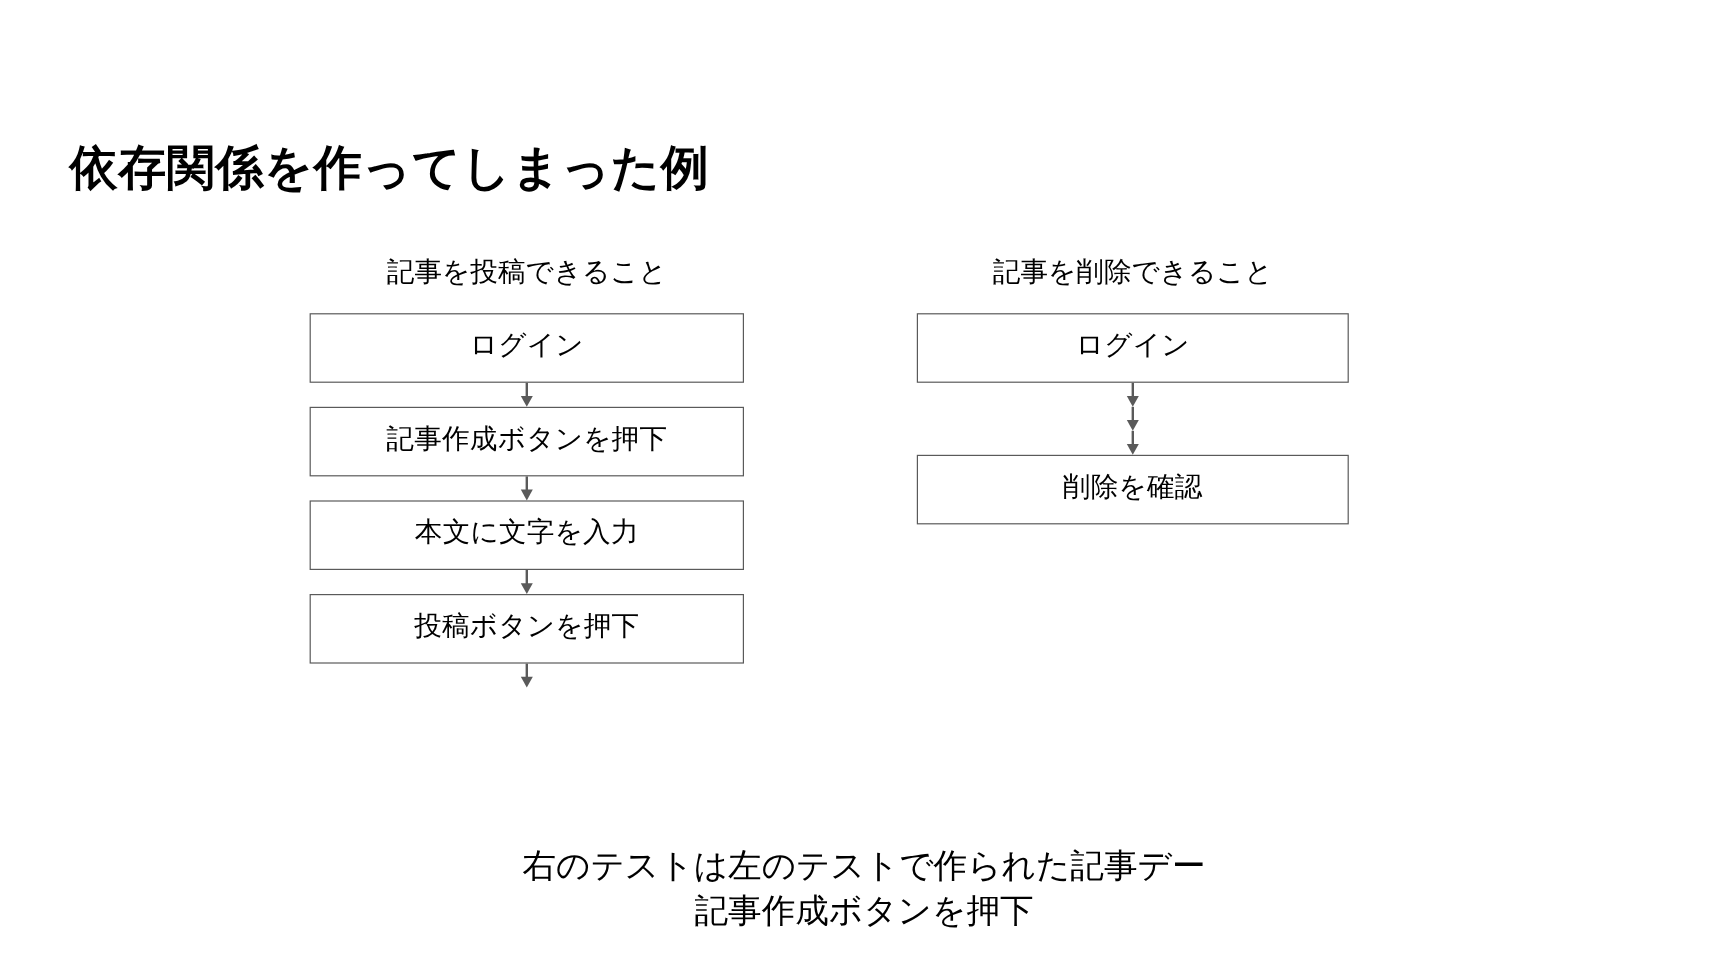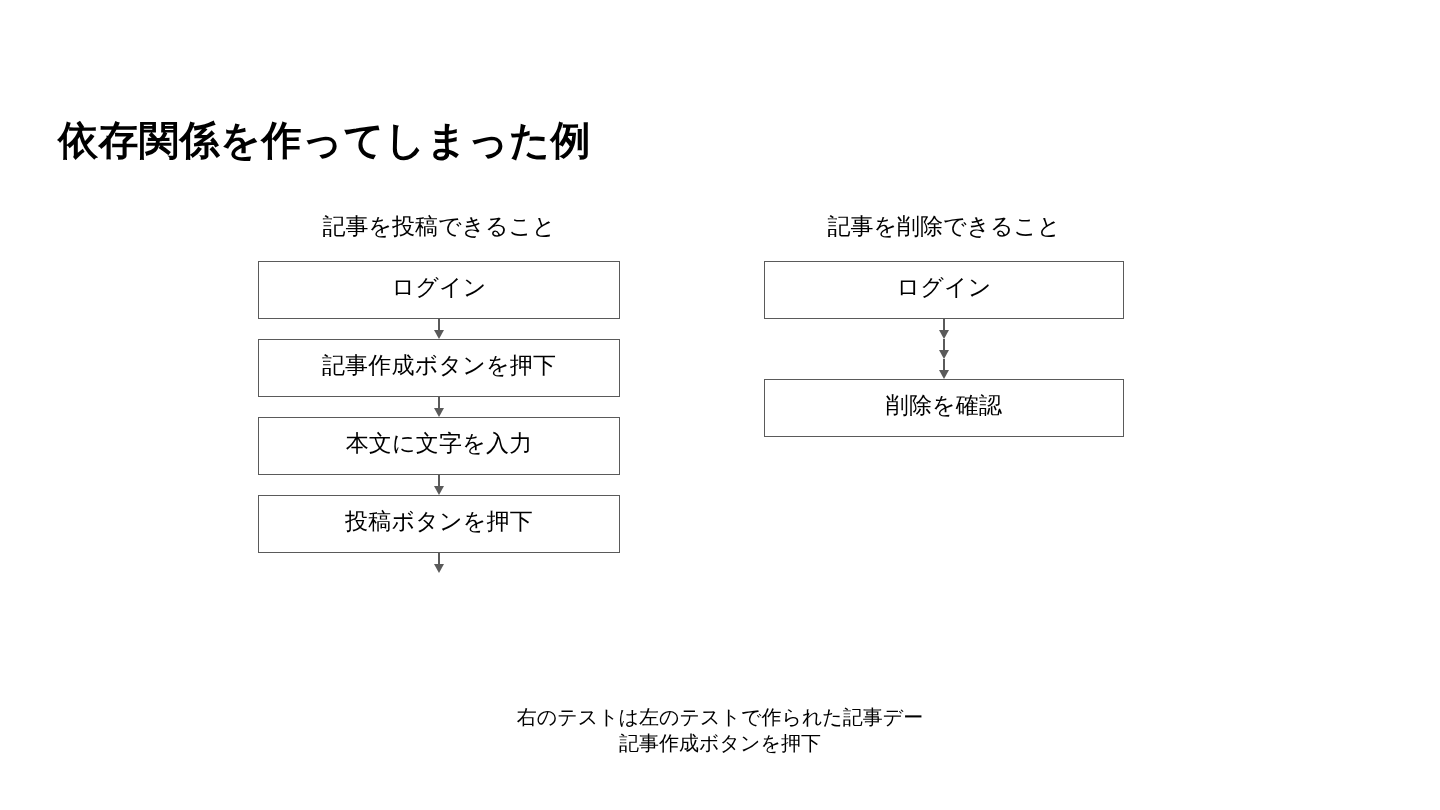--- a/index.html
+++ b/index.html
@@ -114,21 +114,21 @@
   }
 
   
   .caption {
     position: absolute;
     left: 50%;
     transform: translateX(-50%);
     top: 668px;
     width: 700px;
     text-align: center;
-    font-size: 20px;
+    font-size: 28px;
     line-height: 1.32;
     color: #000000;
   }
   .caption .line { display: block; }
 </style>
 </head>
 <body>
 
 <div class="slide">
 

